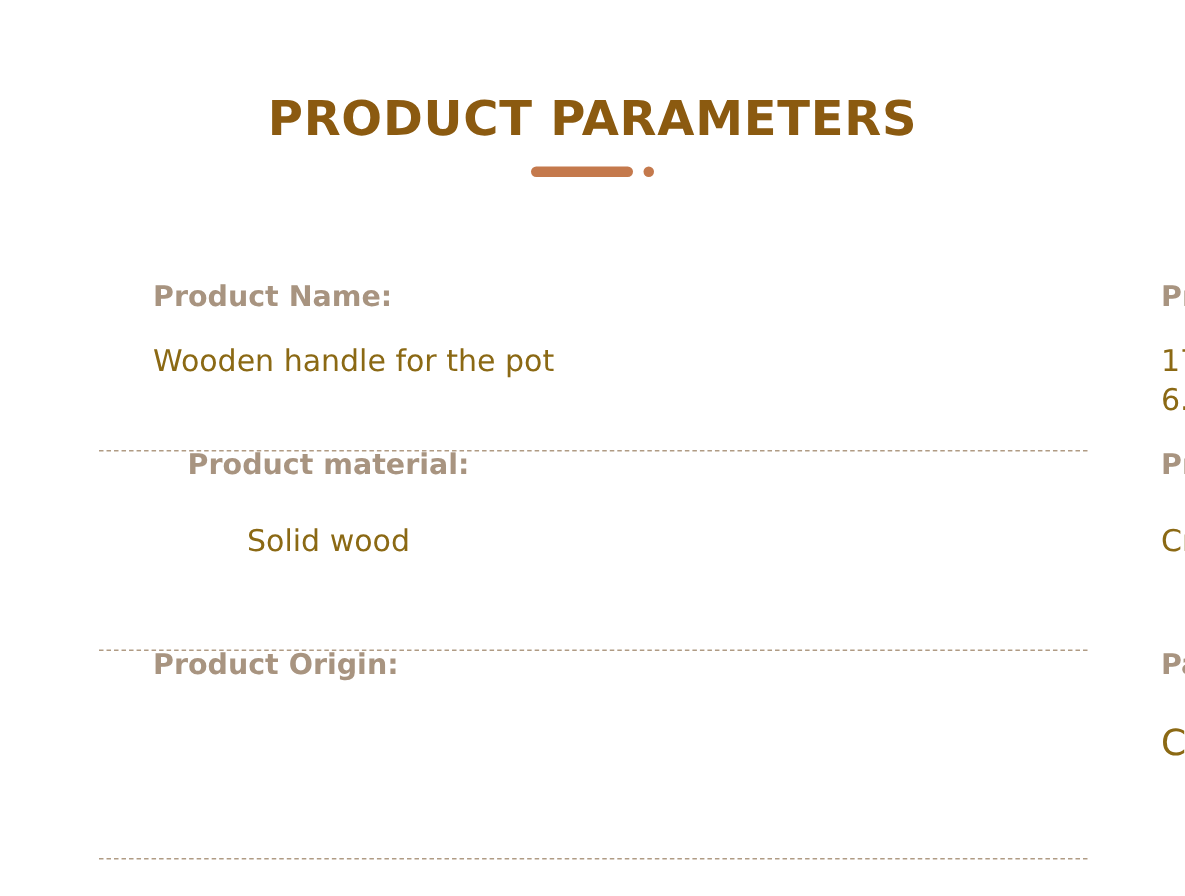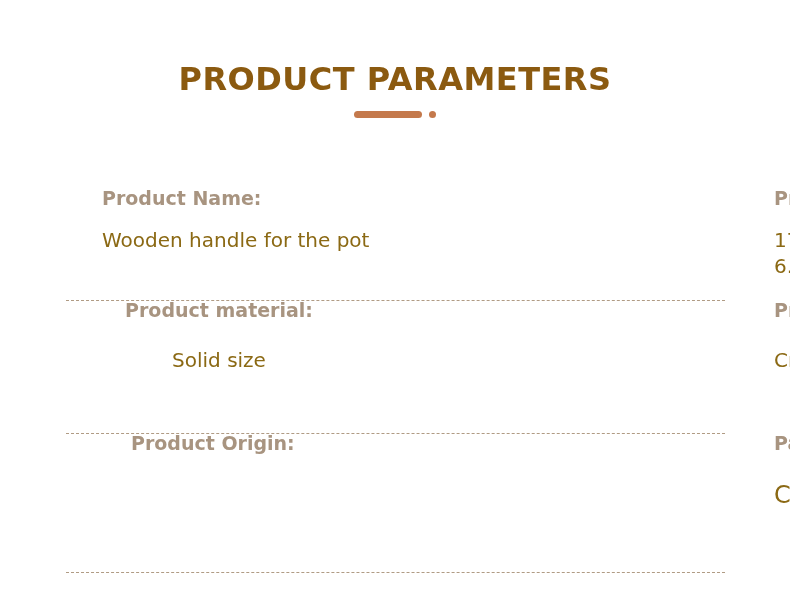--- a/index.html
+++ b/index.html
@@ -66,21 +66,21 @@
     left: 0;
     width: 790px;
     margin-top: 11px;
   }
   .spec-row {
     position: relative;
     display: flex;
   }
   .spec-row.r1 { height: 112px; }
   .spec-row.r2 { height: 133px; text-align: center; }
-  .spec-row.r3 { height: 139px; padding-left: 29px; }
+  .spec-row.r3 { height: 139px; }
 
   .cell {
     box-sizing: border-box;
   }
   .cell.left  { width: 336px; padding-left: 102px; }
   .cell.right { width: 454px; padding-left: 438px; }
 
   .spec-label {
     font-family: "DejaVu Sans", sans-serif;
     font-size: 19px;
@@ -140,21 +140,21 @@
         <div class="gap-sm"></div>
         <div class="spec-value multiline">17.5*3cm
 6.88*1.88in</div>
       </div>
     </div>
 
     <div class="spec-row r2">
       <div class="cell left">
         <div class="spec-label">Product material:</div>
         <div class="gap-md"></div>
-        <div class="spec-value">Solid size</div>
+        <div class="spec-value">Solid wood</div>
       </div>
       <div class="cell right">
         <div class="spec-label">Product Brand:</div>
         <div class="gap-md"></div>
         <div class="spec-value">Craftsman's Home</div>
       </div>
     </div>
 
     <div class="spec-row r3">
       <div class="cell left">

